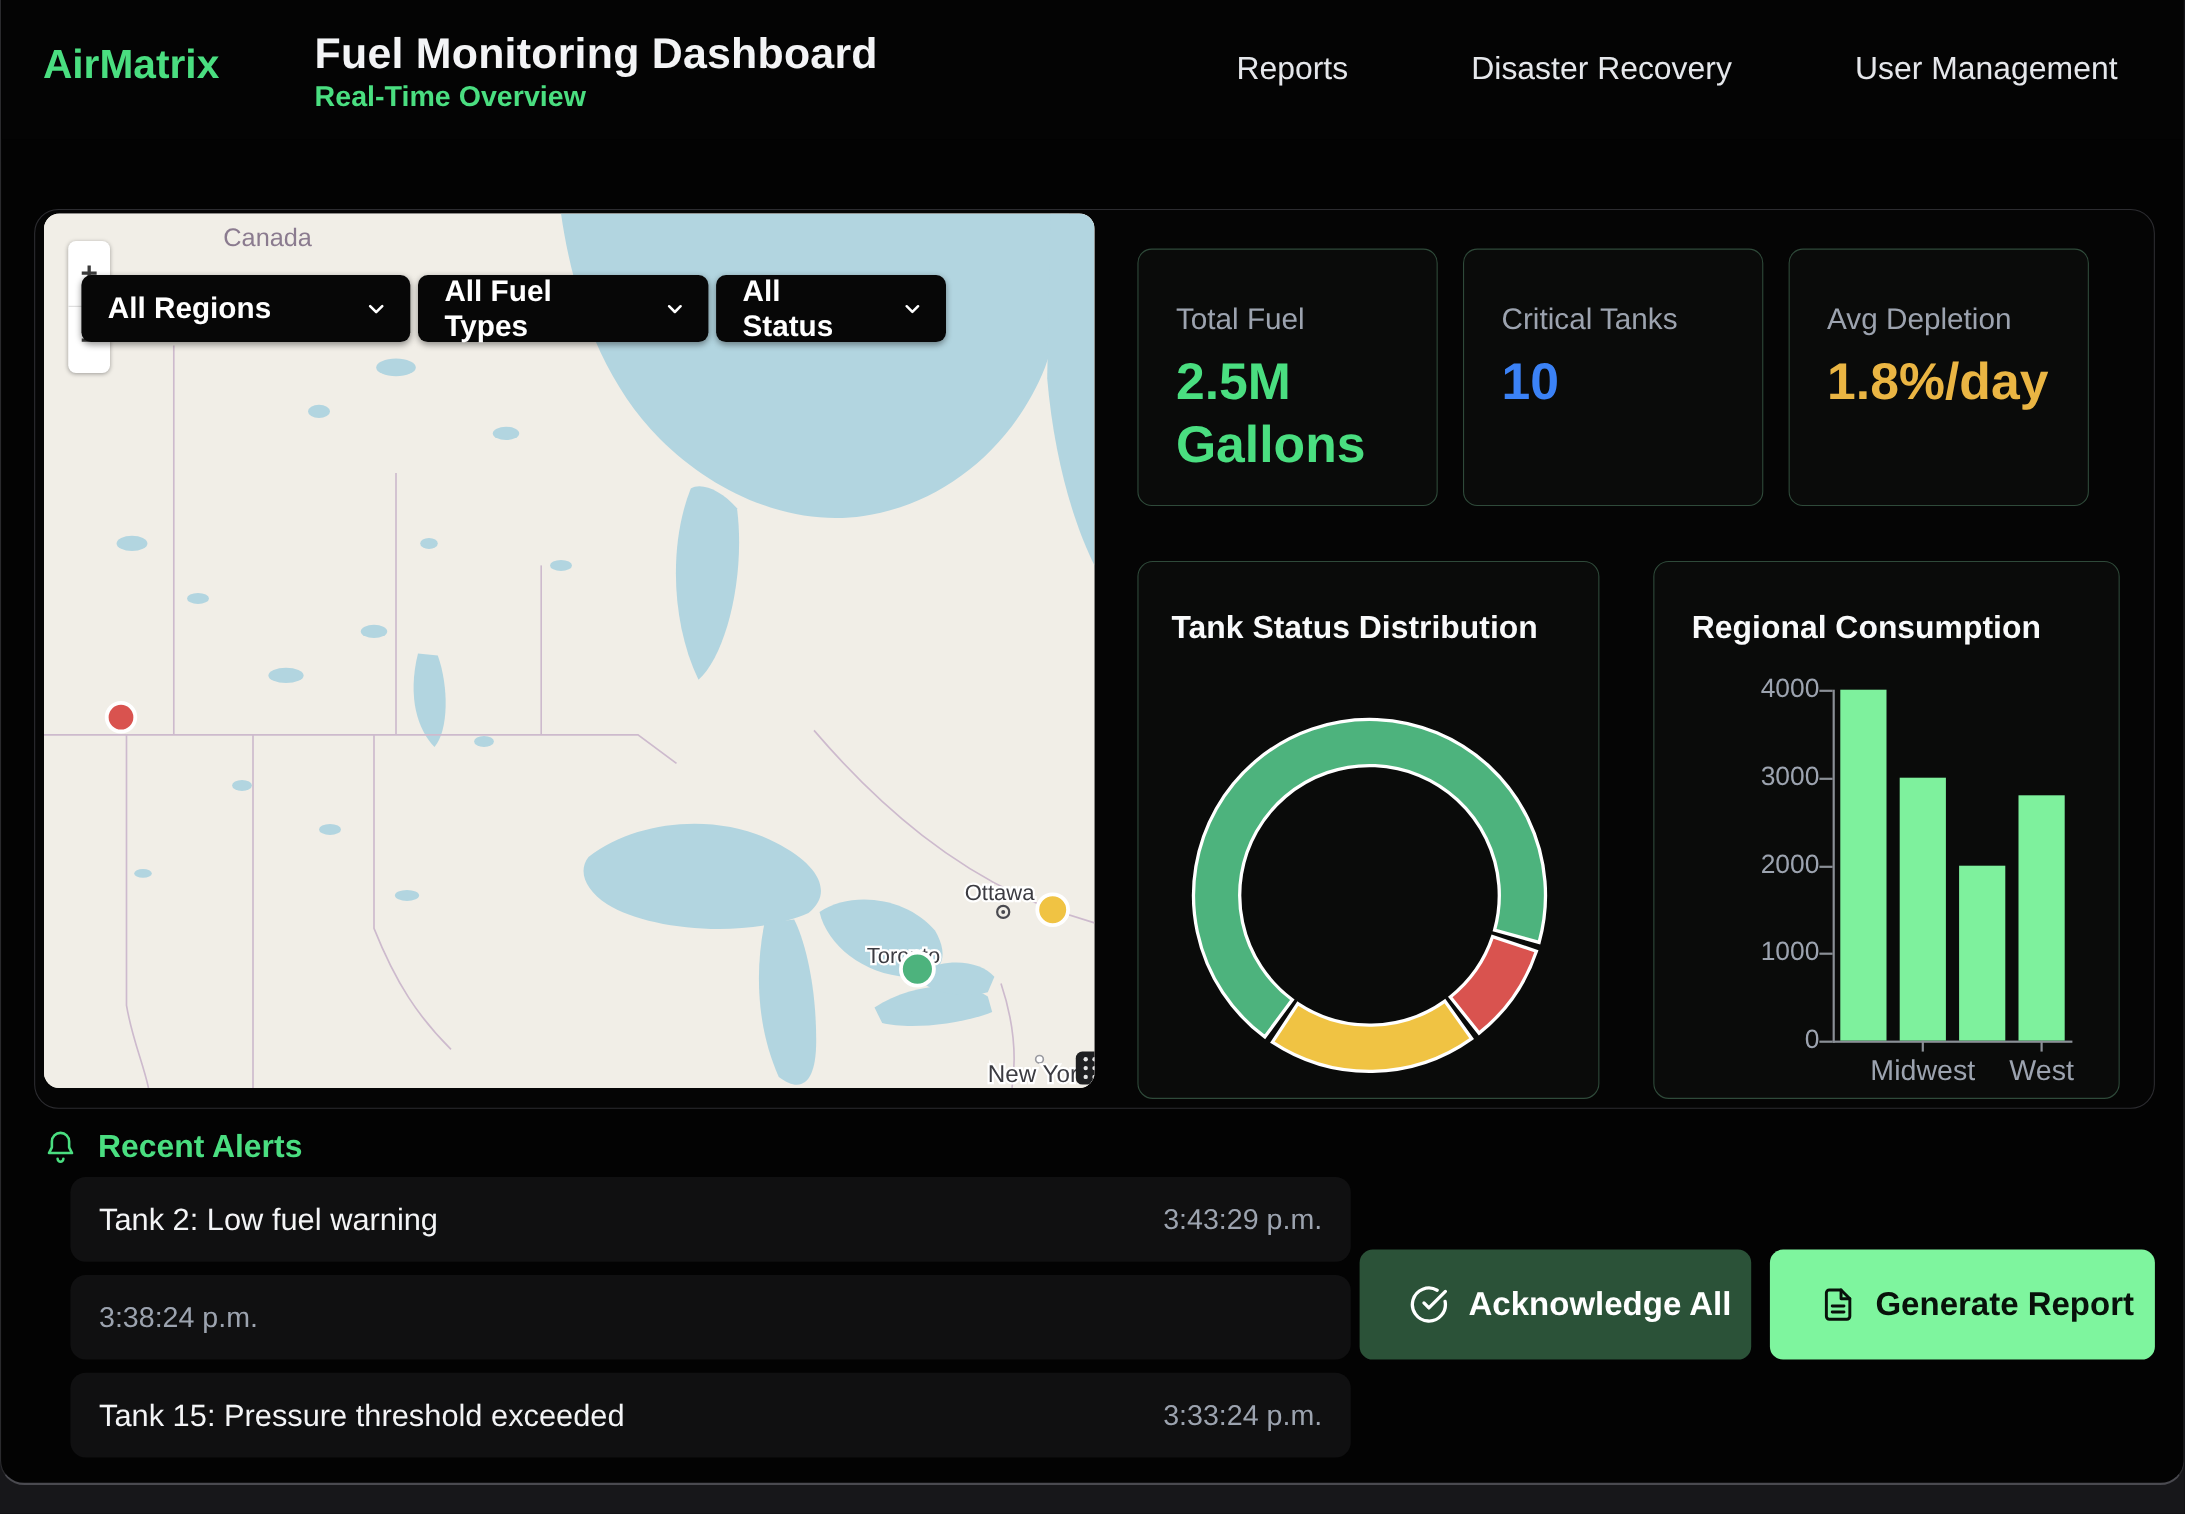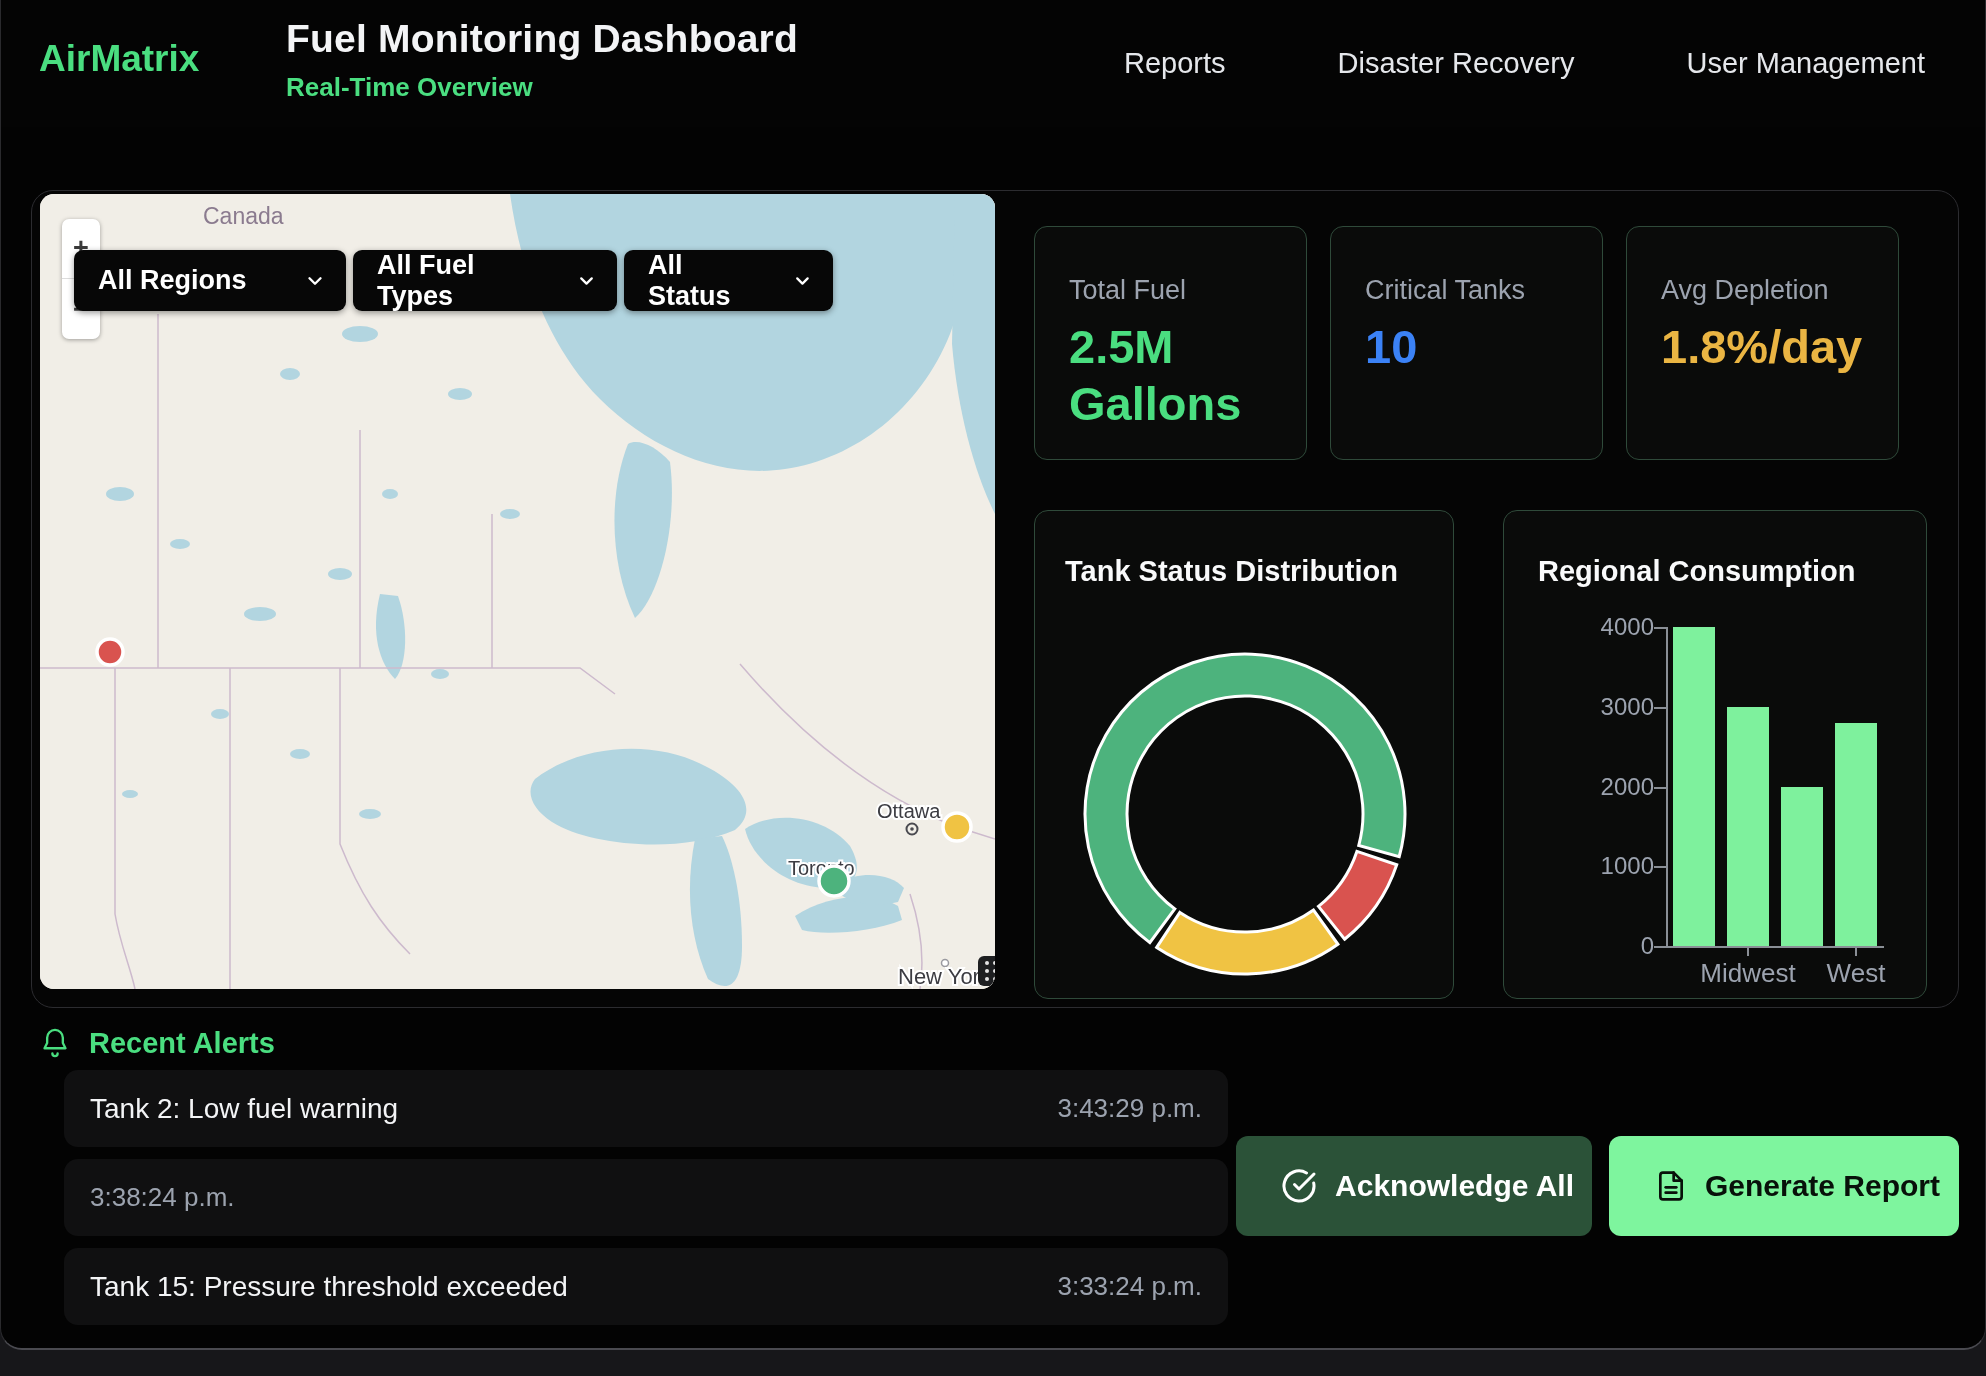--- a/index.html
+++ b/index.html
@@ -5,21 +5,21 @@
   * { margin:0; padding:0; box-sizing:border-box; }
   html,body { width:1986px; height:1376px; overflow:hidden; background:#17171a;
               font-family:"Liberation Sans","DejaVu Sans",sans-serif; }
   .screen { position:absolute; inset:0 0 26px 0; background:#030303;
             border-left:1px solid #2a2a2d; border-right:1px solid #2a2a2d;
             border-bottom:2px solid #4a4a50; border-radius:0 0 22px 22px; overflow:hidden; }
 
   
   .hdr { position:absolute; left:0; top:0; right:0; height:127px; background:#040404; }
   .brand { position:absolute; left:38px; top:38px; font-size:37px; font-weight:bold; color:#4ade80; }
-  .h-title { position:absolute; left:285px; top:17px; font-size:39px; font-weight:bold; color:#f3f4f6; letter-spacing:.2px;}
+  .h-title { position:absolute; left:285px; top:28px; font-size:39px; font-weight:bold; color:#f3f4f6; letter-spacing:.2px;}
   .h-sub { position:absolute; left:285px; top:72px; font-size:26px; font-weight:600; color:#4ade80; }
   .nav { position:absolute; right:60px; top:0; height:127px; display:flex; align-items:center; gap:112px; }
   .nav-item { font-size:29px; color:#e5e7eb; cursor:pointer; }
 
   
   .panel { position:absolute; left:30px; top:190px; width:1928px; height:818px;
            border:1px solid #2c2c30; border-radius:22px; background:#050505; }
 
   
   .map { position:absolute; left:8px; top:3px; width:955px; height:795px; border-radius:14px;
@@ -146,21 +146,21 @@
           <circle cx="70" cy="458" r="13" fill="#d9534f"></circle>
           <circle cx="917" cy="633" r="14" fill="#f0c343"></circle>
           <circle cx="794" cy="687" r="15" fill="#4db37d"></circle>
         </g>
       </svg>
       <div class="zoomctl">
         <div class="zc">+</div>
         <div class="zc">−</div>
       </div>
       <div class="filters" id="filters">
-          <div class="pill" style="width: 272px;">
+          <div class="pill" style="width: 299px;">
             <span>All Regions</span>
             <svg width="22" height="22" viewBox="0 0 24 24" fill="none" stroke="#fff" stroke-width="2.6" stroke-linecap="round" stroke-linejoin="round">
               <polyline points="6 9 12 15 18 9"></polyline>
             </svg>
           </div>
           <div class="pill" style="width: 264px;">
             <span>All Fuel Types</span>
             <svg width="22" height="22" viewBox="0 0 24 24" fill="none" stroke="#fff" stroke-width="2.6" stroke-linecap="round" stroke-linejoin="round">
               <polyline points="6 9 12 15 18 9"></polyline>
             </svg>

